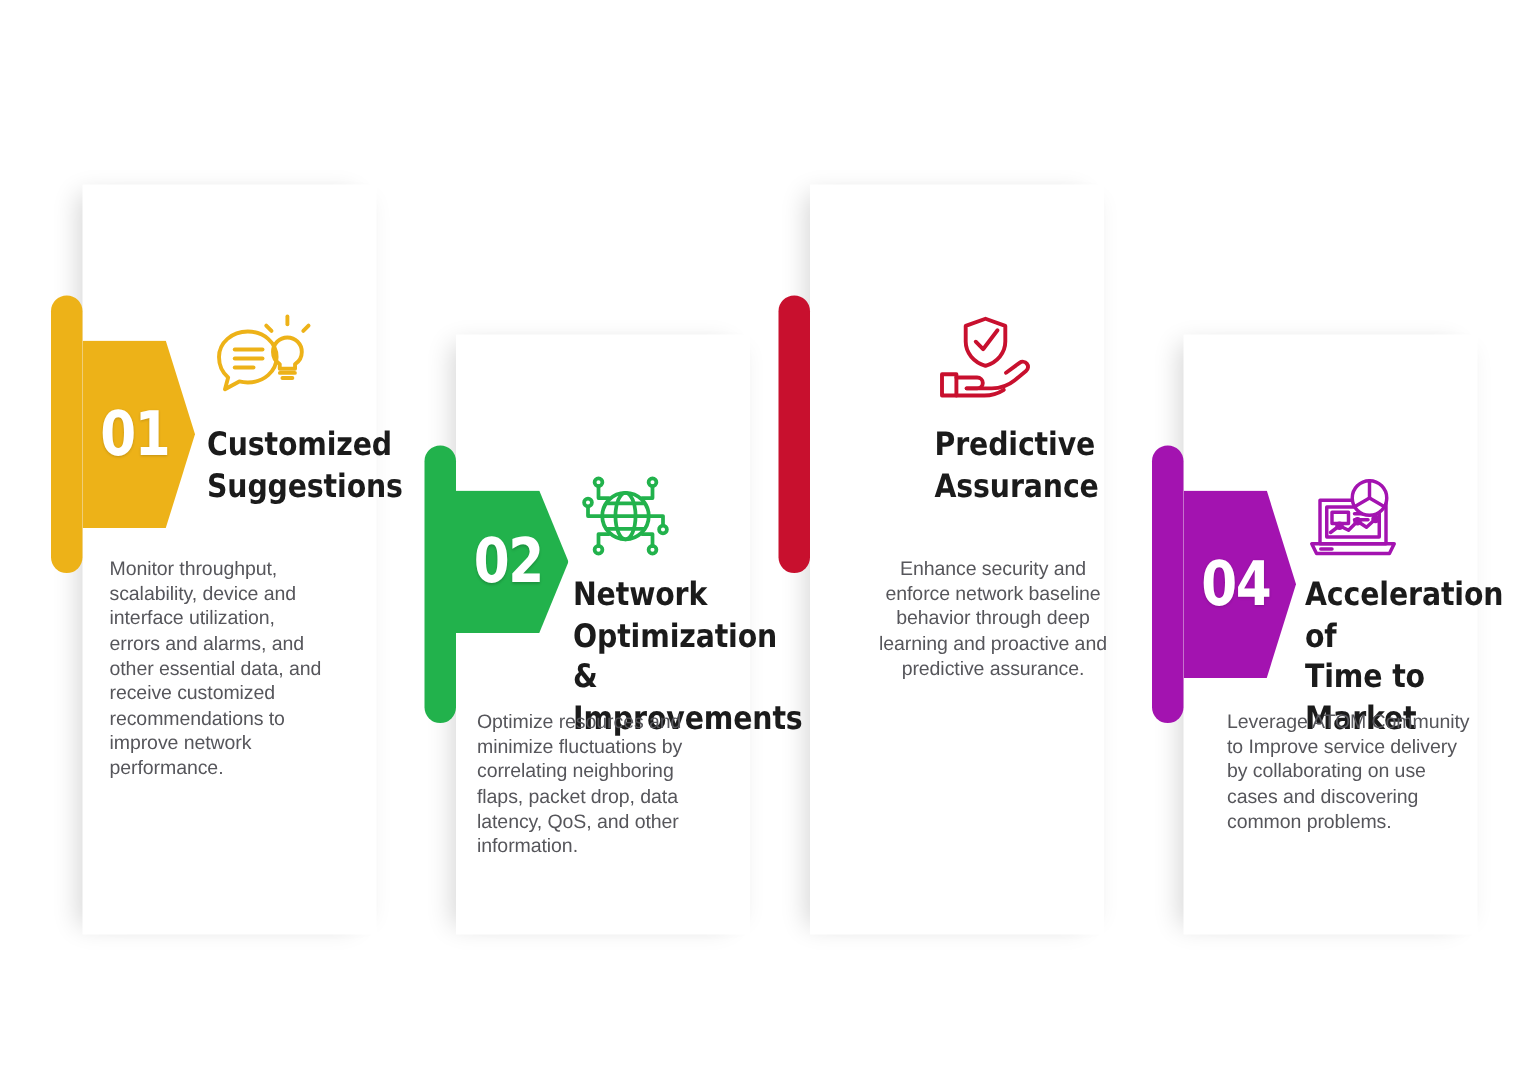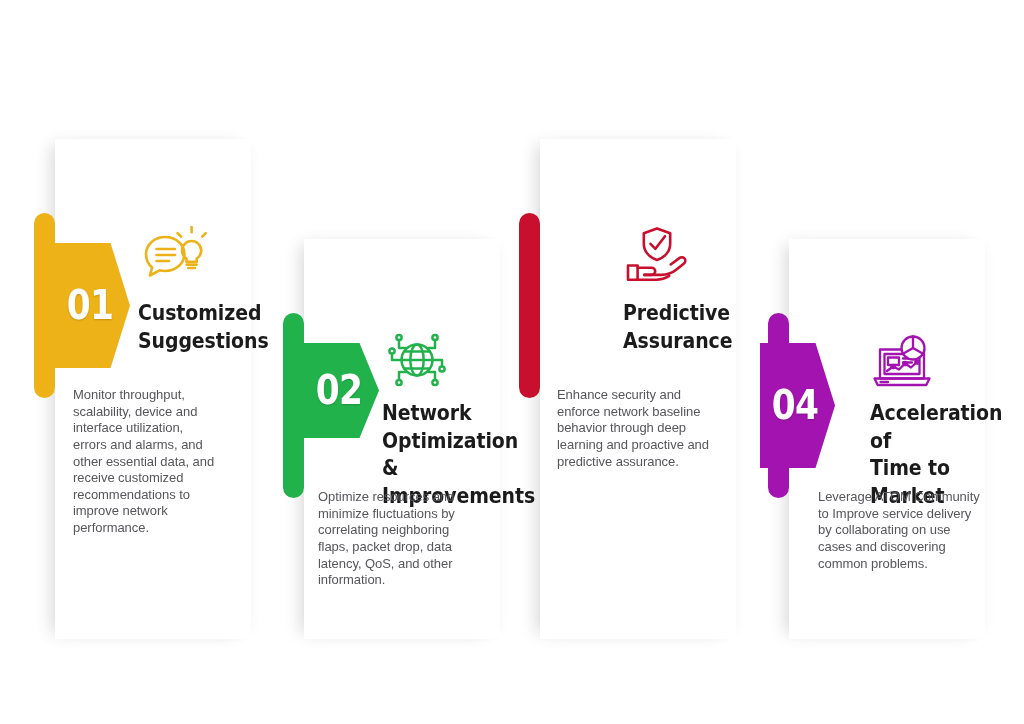--- a/index.html
+++ b/index.html
@@ -12,21 +12,20 @@
     height: 724px;
     position: relative;
     overflow: hidden;
     font-family: "Liberation Sans", sans-serif;
     -webkit-font-smoothing: antialiased;
   }
 
   #infographic {
     position: absolute;
     inset: 0;
-    margin-top: 16px;
   }
 
   
   .card {
     position: absolute;
     background: #ffffff;
     box-sizing: border-box;
   }
   .card .panel {
     position: absolute;
@@ -213,33 +212,33 @@
       <path d="M7 43.5h9.6v14.2H7z"></path>
       <path d="M16.6 45.7h13.8c2.1 0 3.8 1.6 3.8 3.6s-1.7 3.6-3.8 3.6h-7"></path>
       <path d="M23.4 52.9h16.8c5.6 0 11-1.9 15.3-5.4l7.5-6.1c1.5-1.2 1.8-3.4.6-4.9-1.2-1.5-3.4-1.7-4.9-.6l-9 6.6"></path>
       <path d="M16.6 57.7h18.6c4.6 0 9.1-1.3 13-3.8"></path>
     </svg>
   </div>
 
   <div class="title" style="left:623px; top:283px; width:165px;">Predictive
 Assurance</div>
 
-  <div class="body" style="left:557px; top:371px; width:210px;">Enhance security and
+  <div class="body" style="left:557px; top:371px; width:210px;text-align:center;">Enhance security and
 enforce network baseline
 behavior through deep
 learning and proactive and
 predictive assurance.</div>
 
   <div class="card" style="left:789px; top:223px; width:196px; height:400px;">
     <div class="panel"></div>
   </div>
 
   <div class="pill" style="left:768px; top:297px; height:185px; background:#a313b0;"></div>
 
-  <div class="arrow" style="left:760px; top:327px; width:75px; height:125px;">
+  <div class="arrow" style="left:789px; top:327px; width:75px; height:125px;">
     <div class="hex" style="background:#a313b0;"></div>
     <div class="num">04</div>
   </div>
 
   <div class="icon" style="left:866px; top:315px;">
     <svg viewBox="0 0 72 66" fill="none" stroke="#a313b0" stroke-width="2.3" stroke-linecap="round" stroke-linejoin="round">
       <path d="M14 18.5h44v29H14z"></path>
       <path d="M18.5 23h35v20h-35z"></path>
       <path d="M8.5 47.5h55l-3.2 6.5H11.7z"></path>
       <line x1="14.5" y1="51" x2="22" y2="51"></line>

